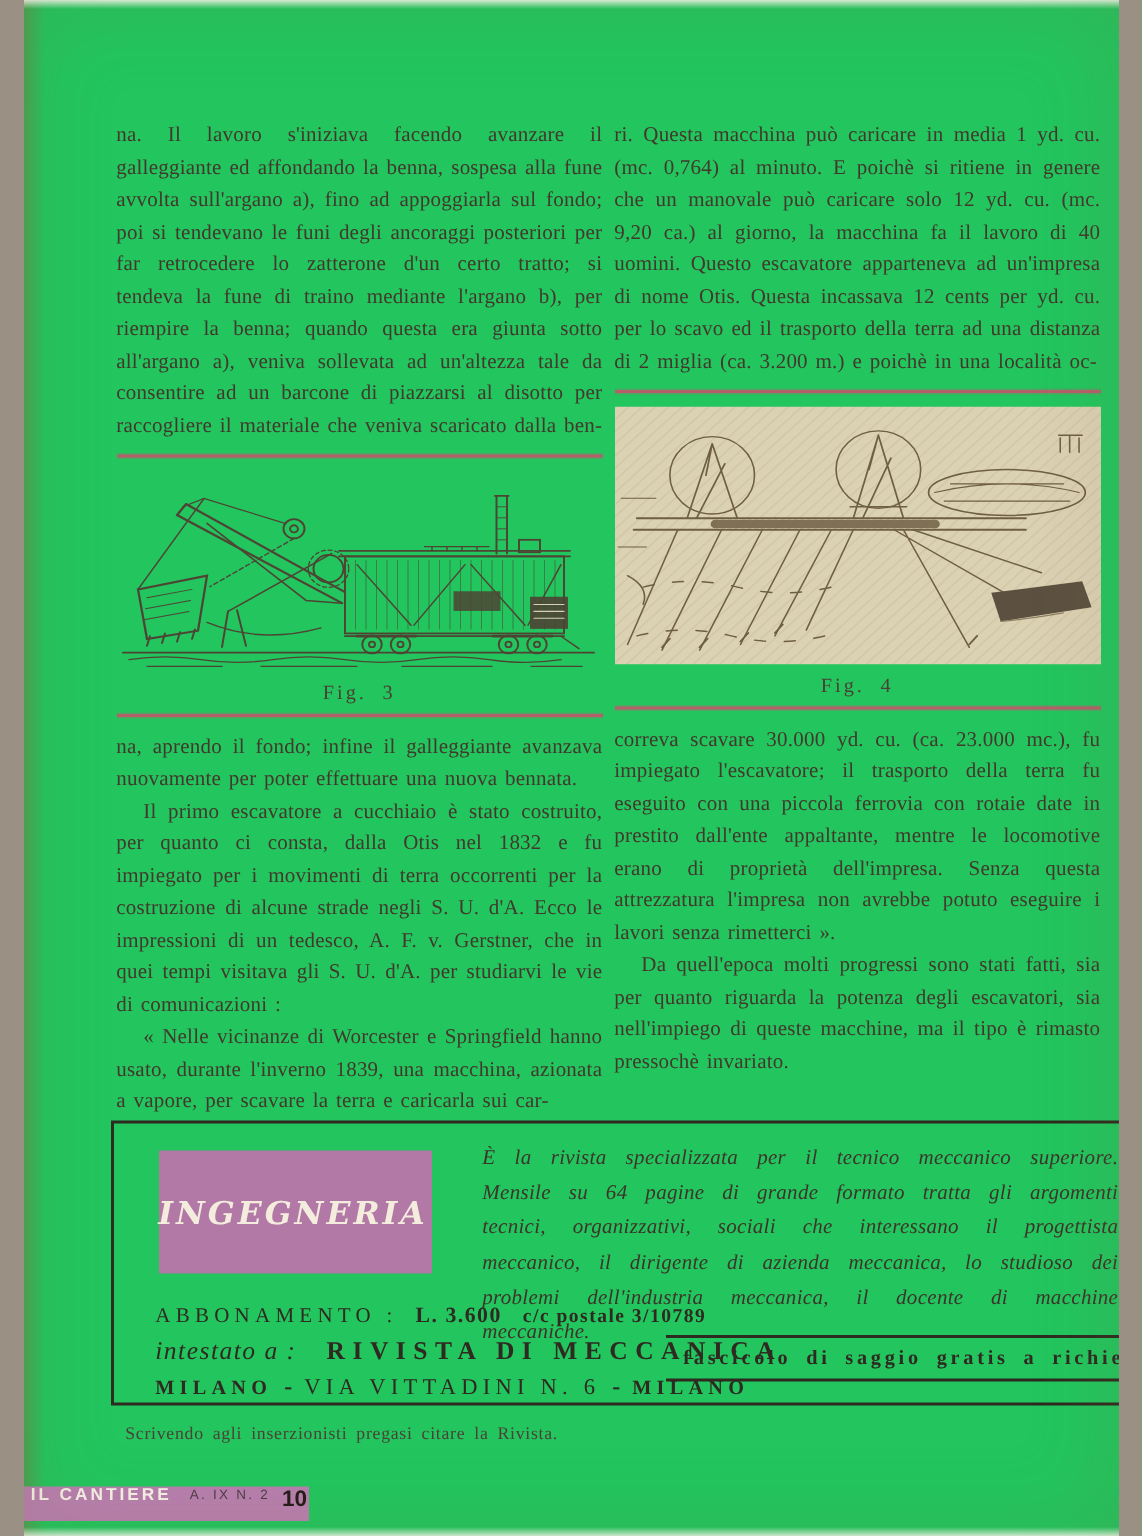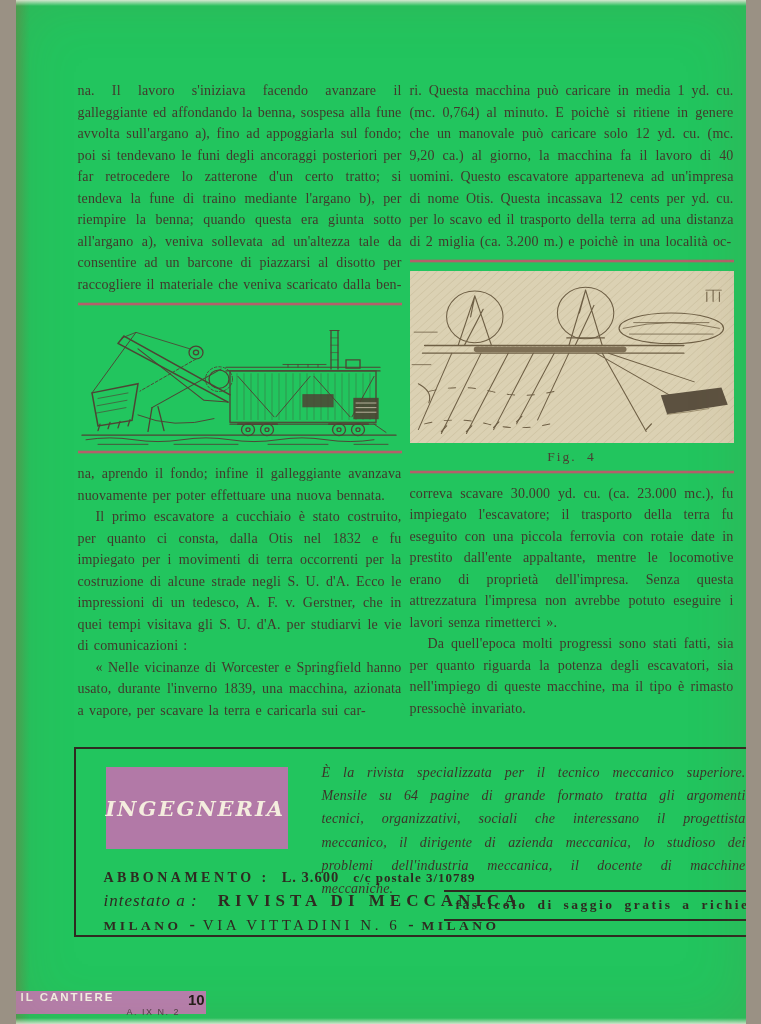--- a/index.html
+++ b/index.html
@@ -37,41 +37,41 @@
   .ad-brand { position:absolute; left:30px; top:18px; width:182px; height:82px;
     background:#b279a7; color:#f4edde; display:flex; flex-direction:column;
     align-items:flex-start; justify-content:center;
     font-family:"DejaVu Serif", serif; font-style:italic; font-weight:bold; }
   .ad-brand div { font-size:21px; letter-spacing:2px; line-height:33px; }
   .ad-desc { position:absolute; left:246px; top:12px; width:424px;
     font-style:italic; font-size:14px; line-height:23.2px; text-align:justify;
     word-spacing:4px; letter-spacing:0.2px; color:#3d352a; }
   .ad-sub { position:absolute; left:28px; top:114px; white-space:nowrap; color:#2f2a21; }
   .sub-row { margin-top:5px; }
-  .abbo-label { font-weight:bold; font-size:14px; letter-spacing:3.5px; }
+  .abbo-label { font-weight:normal; font-size:14px; letter-spacing:3.5px; }
   .abbo-value { font-weight:bold; font-size:14.5px; letter-spacing:1px; margin-left:8px; }
   .abbo-postal { font-weight:bold; font-size:13px; letter-spacing:1px; margin-left:10px; }
   .intestato { font-style:italic; font-size:17px; letter-spacing:1px; }
   .rivista { font-weight:bold; font-size:17px; letter-spacing:5px; margin-left:16px; }
   .addr-city { font-weight:bold; font-size:13.5px; letter-spacing:3.5px; }
   .addr-street { font-size:15px; letter-spacing:3.5px; }
   .addr-sep { font-weight:bold; margin:0 4px; }
   .ad-sample { position:absolute; left:368px; top:141px; width:338px; text-align:center;
     font-weight:bold; font-size:13.5px; letter-spacing:2.5px; word-spacing:4px;
     border-top:2px solid #2f2a21; border-bottom:2px solid #2f2a21;
     padding:5px 2px 6px; color:#2f2a21; }
 
   .print-note { position:absolute; left:68px; top:948px; font-size:11.8px;
     letter-spacing:0.5px; word-spacing:2.5px; color:#4a4236; }
 
   .footer-bar { position:absolute; left:0; top:991px; width:190px; height:23px;
     background:#b77fae; display:flex; align-items:flex-start; box-sizing:border-box;
     padding-left:5px; font-family:"Liberation Sans", sans-serif; }
   .footer-mag { color:#f6f1e6; font-weight:bold; font-size:11.5px; letter-spacing:2px; }
-  .footer-issue { color:#4c3e44; font-size:9px; letter-spacing:1.5px; margin-left:12px;margin-top:16px; }
+  .footer-issue { color:#4c3e44; font-size:9px; letter-spacing:1.5px; margin-left:12px; }
   .footer-page { color:#221c18; font-weight:bold; font-size:15px; margin-left:8px; }
 </style>
 </head>
 <body>
 
 <div class="page">
   <div class="edge-left"></div>
   <div class="edge-top"></div>
   <div class="edge-bottom"></div>
 
@@ -117,20 +117,21 @@
           <path d="M118,49 L62,84" stroke-dasharray="3 2" stroke-width="1"></path>
           <path d="M112,38 L58,20 L44,26" stroke-width="0.9"></path>
           <path d="M58,20 L14,86" stroke-width="1"></path>
           <path d="M14,86 L60,76 L54,116 L20,122 Z" stroke-width="1.5"></path>
           <path d="M22,120 l-2,7 M32,118 l-2,7 M42,117 l-2,7 M52,115 l-2,7"></path>
           <path d="M20,92 L50,86 M19,100 L49,94 M18,108 L48,102" stroke-width="0.7"></path>
           <path d="M60,110 q36,16 76,4" stroke-width="1"></path>
         </g>
       </svg>
     </div>
+    <div class="figcaption">Fig. 3</div>
     <div class="rule" style="margin-top:3px;"></div>
 
     <p class="spaced">na, aprendo il fondo; infine il galleggiante avanzava nuovamente per poter effettuare una nuova bennata.</p>
     <p class="indent">Il primo escavatore a cucchiaio è stato costruito, per quanto ci consta, dalla Otis nel 1832 e fu impiegato per i movimenti di terra occorrenti per la costruzione di alcune strade negli S. U. d'A. Ecco le impressioni di un tedesco, A. F. v. Gerstner, che in quei tempi visitava gli S. U. d'A. per studiarvi le vie di comunicazioni :</p>
     <p class="indent">« Nelle vicinanze di Worcester e Springfield hanno usato, durante l'inverno 1839, una macchina, azionata a vapore, per scavare la terra e caricarla sui car-</p>
   </div>
 
   <div class="col col-right">
     <p>ri. Questa macchina può caricare in media 1 yd. cu. (mc. 0,764) al minuto. E poichè si ritiene in genere che un manovale può caricare solo 12 yd. cu. (mc. 9,20 ca.) al giorno, la macchina fa il lavoro di 40 uomini. Questo escavatore apparteneva ad un'impresa di nome Otis. Questa incassava 12 cents per yd. cu. per lo scavo ed il trasporto della terra ad una distanza di 2 miglia (ca. 3.200 m.) e poichè in una località oc-</p>
     <div class="rule"></div>
@@ -192,20 +193,21 @@
         <span class="addr-city">MILANO</span>
         <span class="addr-sep">-</span>
         <span class="addr-street">VIA VITTADINI N. 6</span>
         <span class="addr-sep">-</span>
         <span class="addr-city">MILANO</span>
       </div>
     </div>
     <div class="ad-sample">fascicolo di saggio gratis a richiesta</div>
   </div>
 
+  <div class="print-note">Scrivendo agli inserzionisti pregasi citare la Rivista.</div>
 
   <div class="footer-bar">
     <span class="footer-mag">IL CANTIERE</span>
     <span class="footer-issue">A. IX N. 2</span>
     <span class="footer-page">10</span>
   </div>
 
   <div class="vignette"></div>
 </div>
 

